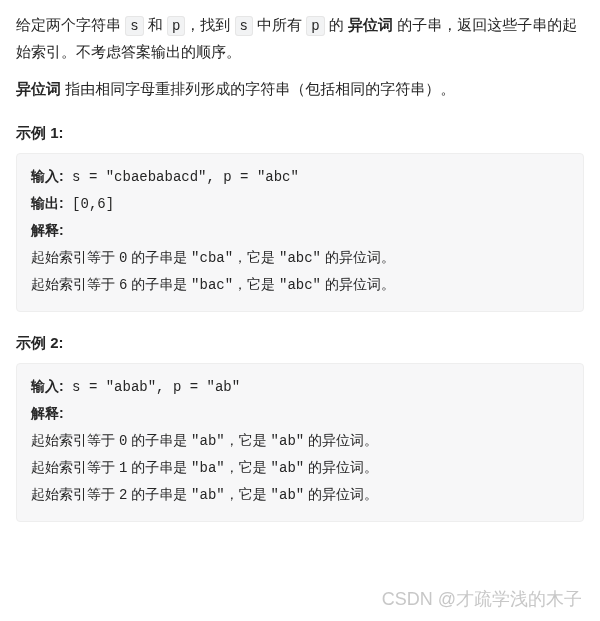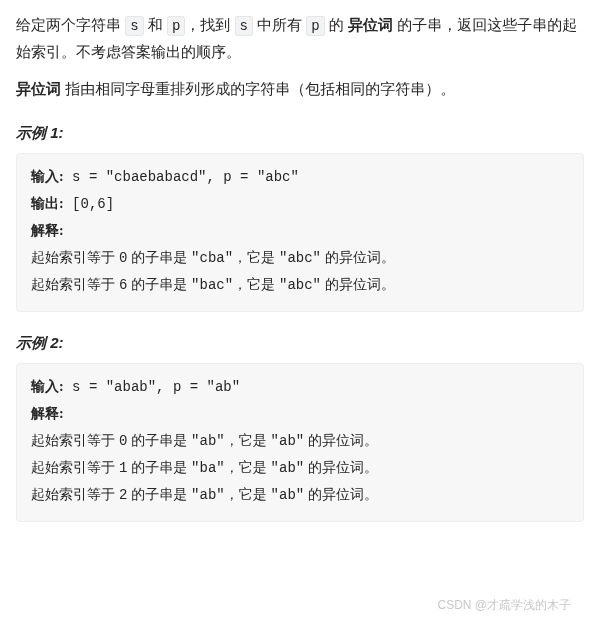--- a/index.html
+++ b/index.html
@@ -17,41 +17,41 @@
   .bold { font-weight: 700; text-align: center; }
   .code-inline {
     background: #f2f3f4;
     border: 1px solid #e6e6e6;
     border-radius: 3px;
     padding: 1px 4px;
     font-family: "SFMono-Regular", Consolas, "Liberation Mono", Menlo, monospace;
     font-size: 14px;
     color: #262626;
   }
-  .section-title { font-weight: 700; margin: 18px 0 8px 0; font-size: 15px; font-style: italic; }
+  .section-title { font-weight: 700; margin: 18px 0 8px 0; font-size: 15px; }
   .example-box {
     background: #f7f7f8;
     border: 1px solid #eee;
     border-radius: 4px;
     padding: 10px 14px 12px 14px;
     margin: 6px 0 16px 0;
     font-family: "SFMono-Regular", Consolas, "Liberation Mono", Menlo, monospace;
     font-size: 14px;
     line-height: 1.85;
     color: #262626;
   }
-  .example-box .label { font-weight: 700; font-family: Liberation Serif, serif; }
+  .example-box .label { font-weight: 700; font-family: Liberation Sans, sans-serif; }
   .example-box .mono { font-family: "SFMono-Regular", Consolas, "Liberation Mono", Menlo, monospace; }
   .explain-line { font-family: -apple-system, "PingFang SC", "Microsoft YaHei", sans-serif; }
   .explain-line .mono { font-family: "SFMono-Regular", Consolas, "Liberation Mono", Menlo, monospace; }
   .watermark {
     position: fixed;
-    right: 29px;
+    right: 18px;
     bottom: 6px;
-    font-size: 12px;
+    font-size: 18px;
     color: rgba(180,180,180,0.75);
     font-family: -apple-system, "PingFang SC", "Microsoft YaHei", sans-serif;
     pointer-events: none;
   }
 </style>
 </head>
 <body>
 
 <p class="para">
   <span>给定两个字符串 </span><span class="code-inline">s</span><span> 和 </span><span class="code-inline">p</span><span>，找到 </span><span class="code-inline">s</span><span> 中所有 </span><span class="code-inline">p</span><span> 的 </span><span class="bold">异位词</span><span> 的子串，返回这些子串的起始索引。不考虑答案输出的顺序。</span>

